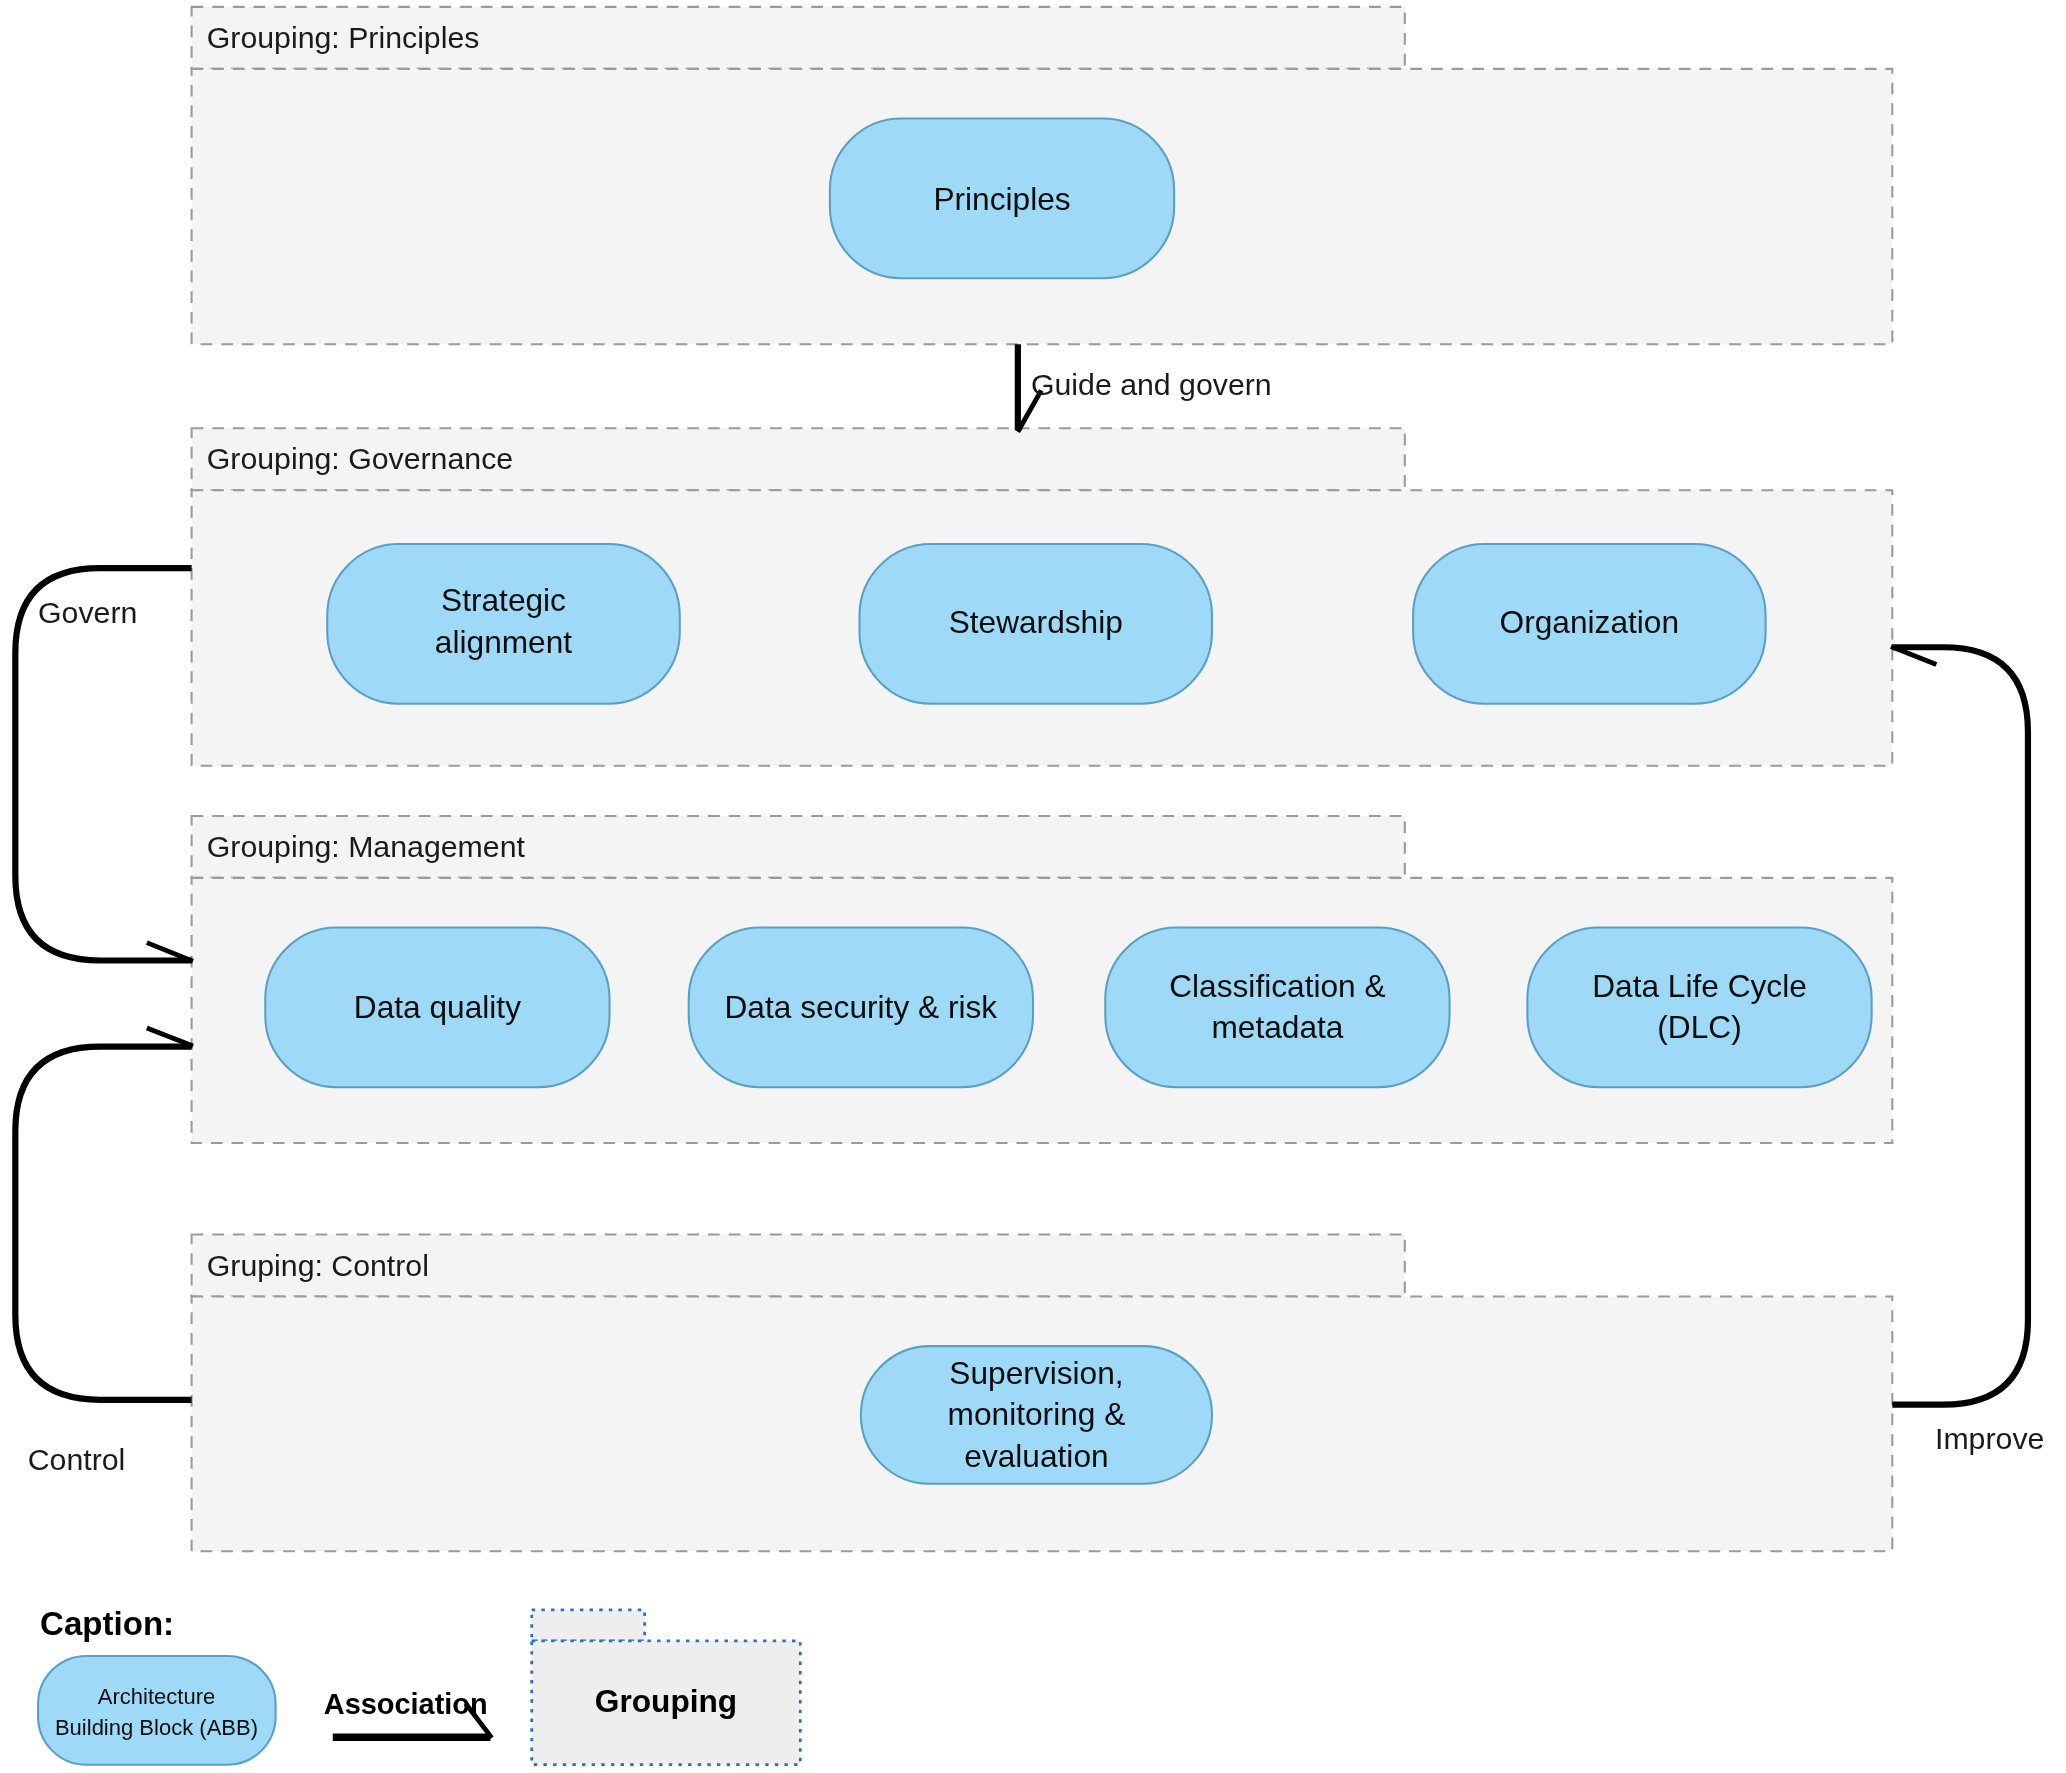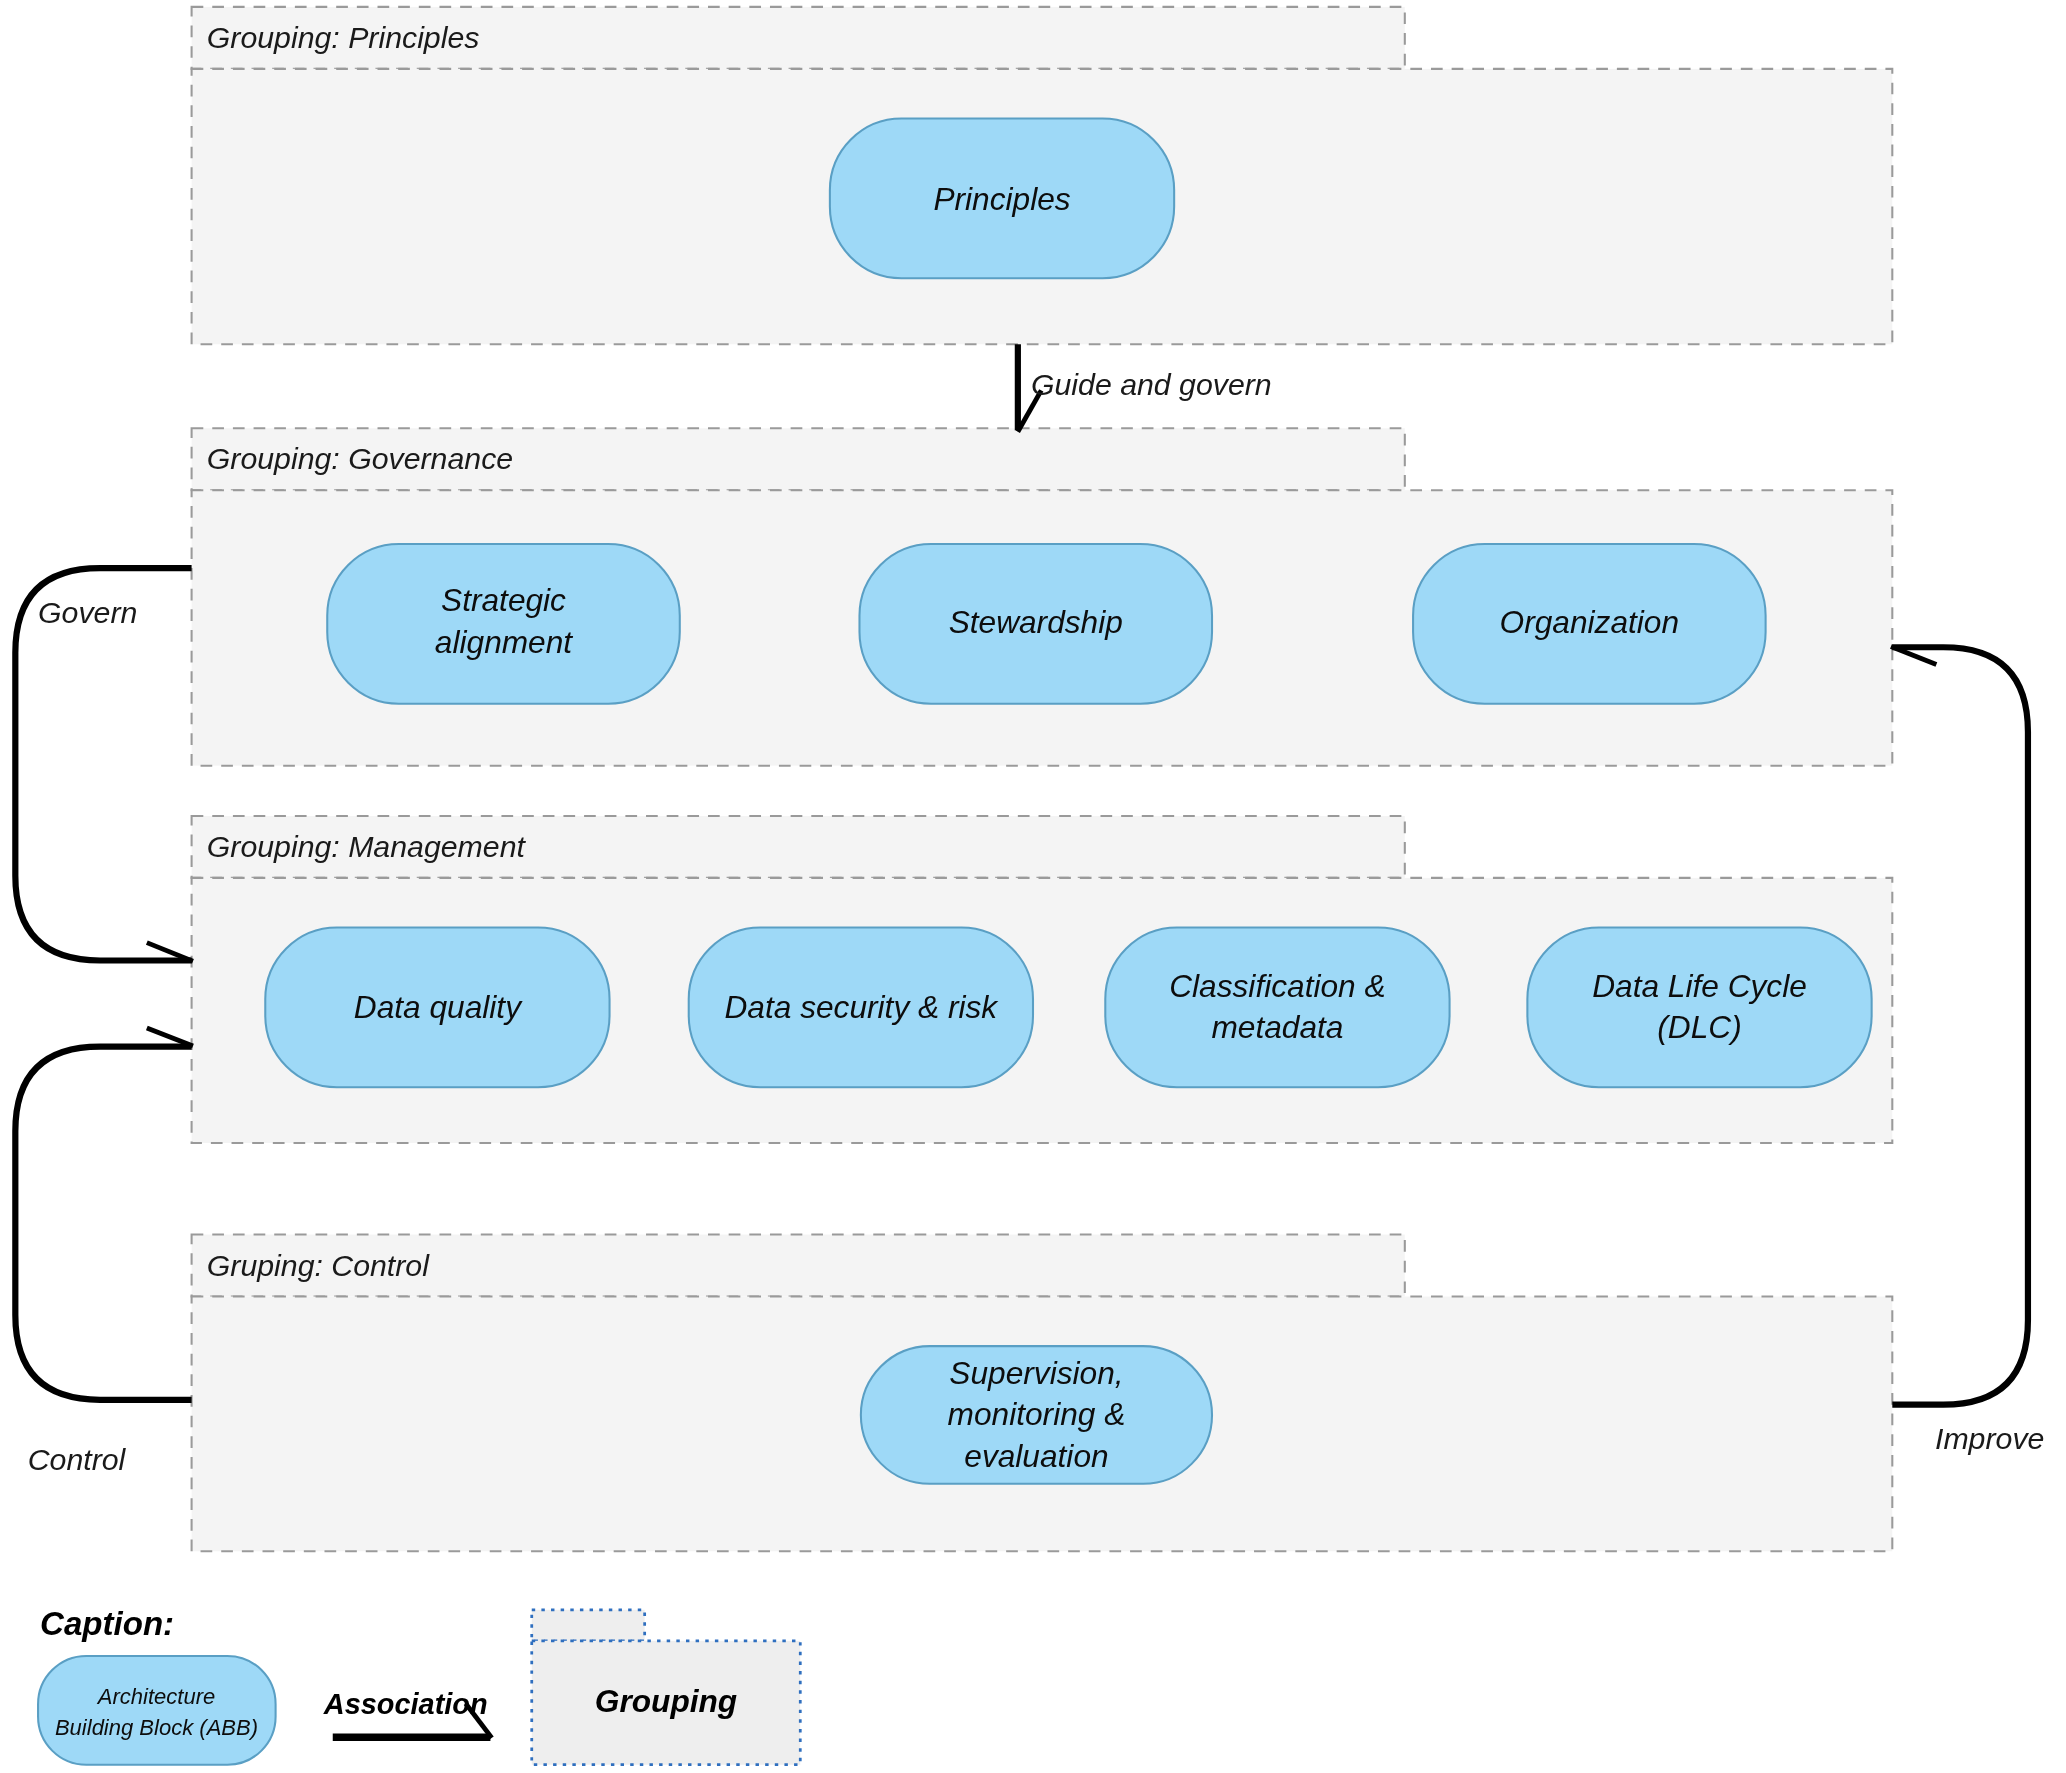--- a/index.html
+++ b/index.html
@@ -11,21 +11,20 @@
     width: 2066px;
     height: 1773px;
     font-family: "Liberation Sans", sans-serif;
     overflow: hidden;
   }
   #diagram-root {
     position: relative;
     width: 2066px;
     height: 1773px;
     background: #ffffff;
-    font-style: italic;
   }
   svg.canvas {
     position: absolute;
     top: 0;
     left: 0;
     width: 2066px;
     height: 1773px;
   }
   
   .group-tab {

